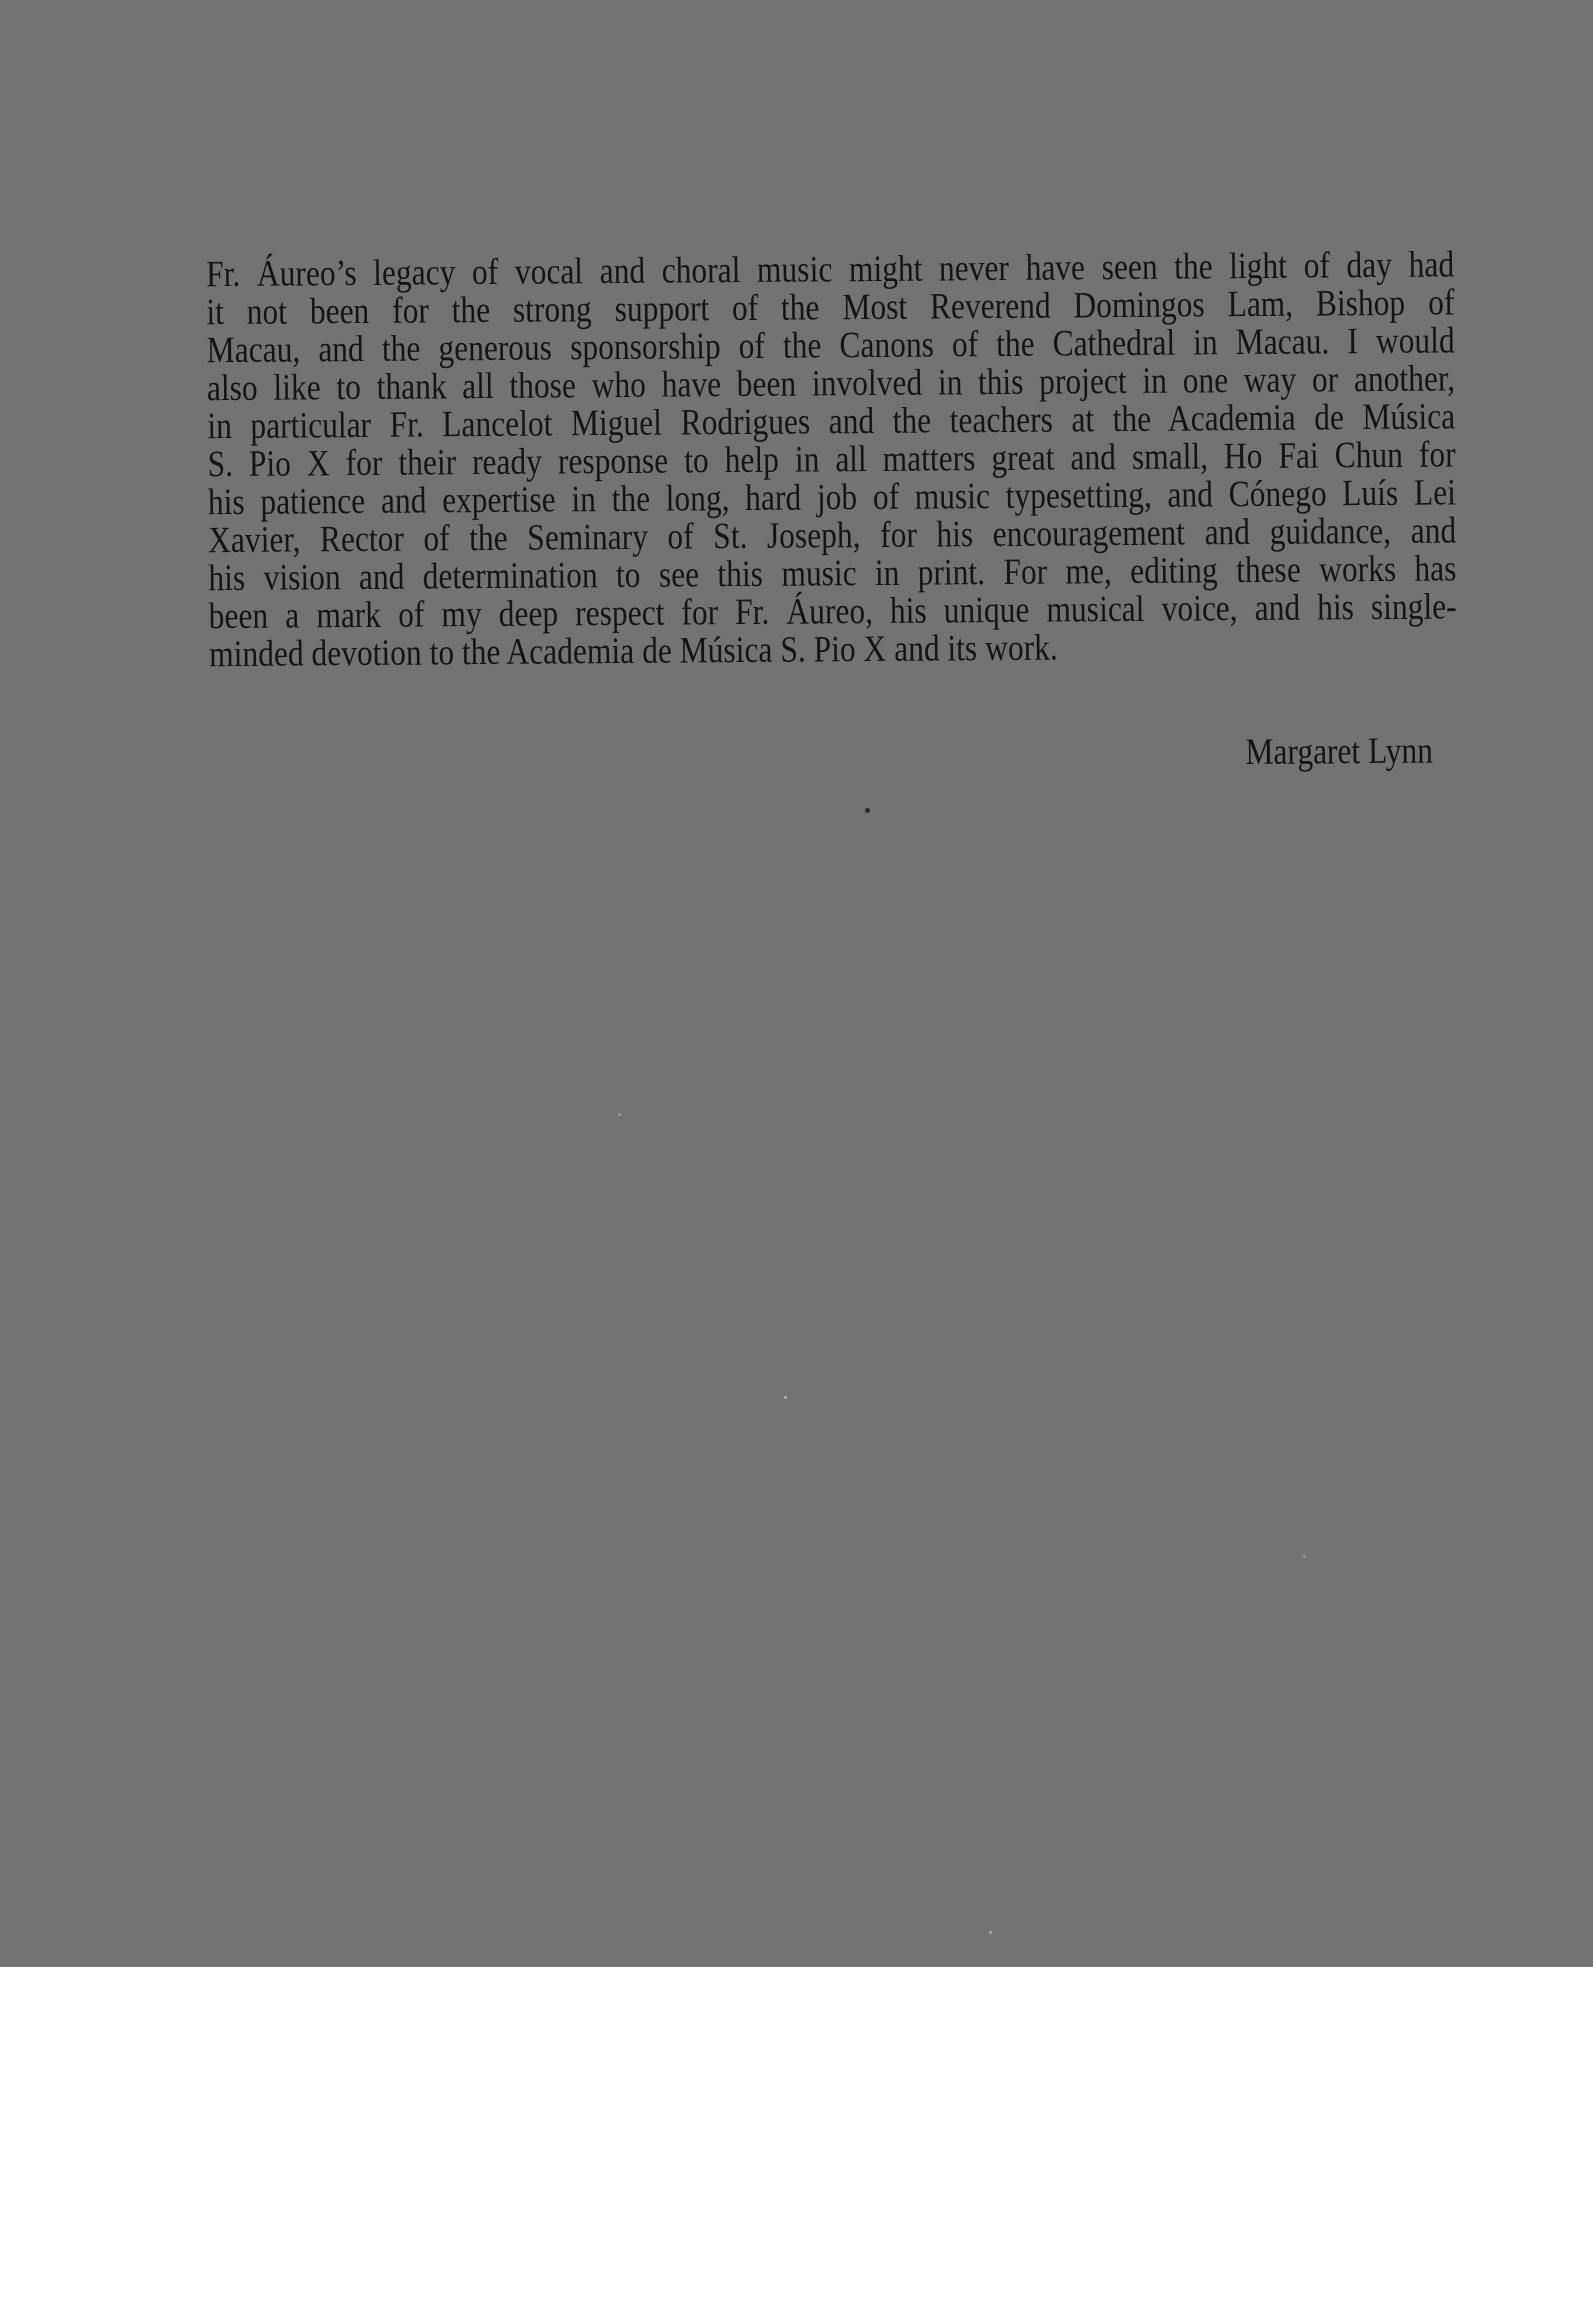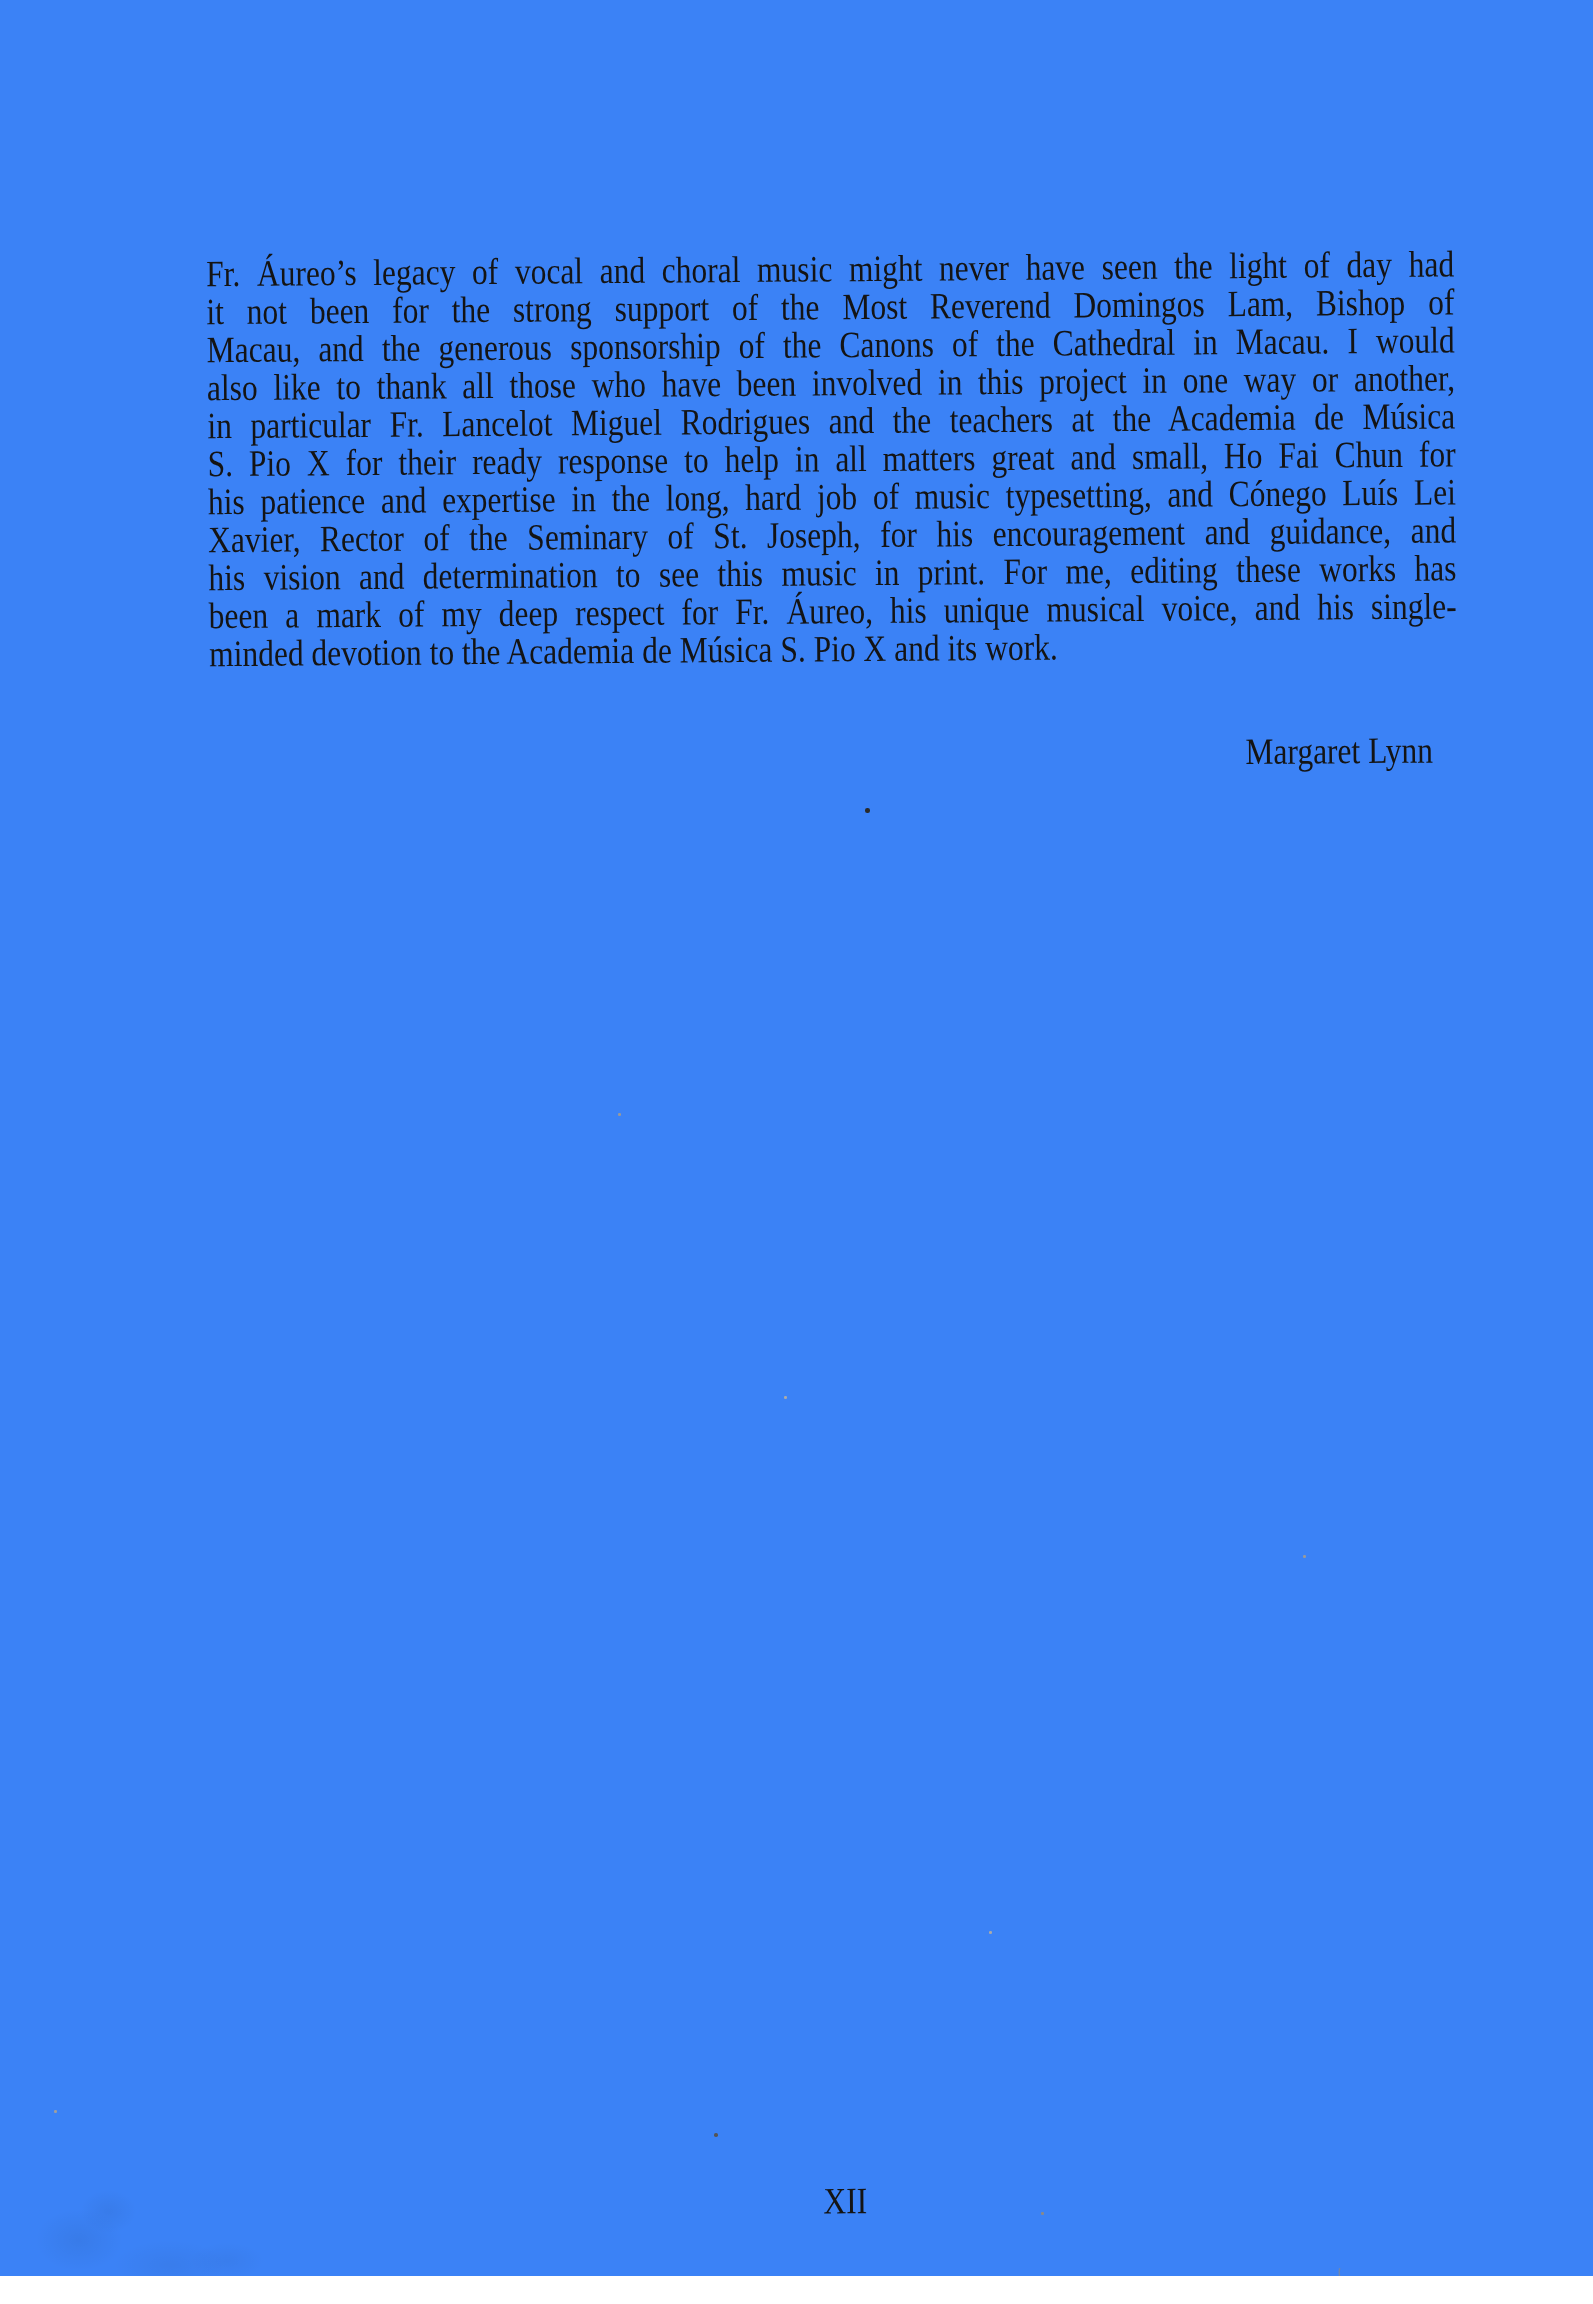--- a/index.html
+++ b/index.html
@@ -1,20 +1,20 @@
 <!DOCTYPE html>
 <html style="font-size:14.4px"><head>
 <meta charset="utf-8">
 <style>
   html, body { margin: 0; padding: 0; background: #ffffff; }
   .page {
     position: relative;
     width: 1593px;
-    height: 2276px;
-    background: #3b82f6;
+    height: 1967px;
+    background: #737373;
     overflow: hidden;
     font-family: "Liberation Serif", "DejaVu Serif", serif;
     color: #141414;
   }
   
   .content {
     position: absolute;
     inset: 0;
     transform: rotate(-0.45deg);
     transform-origin: 797px 1152px;

